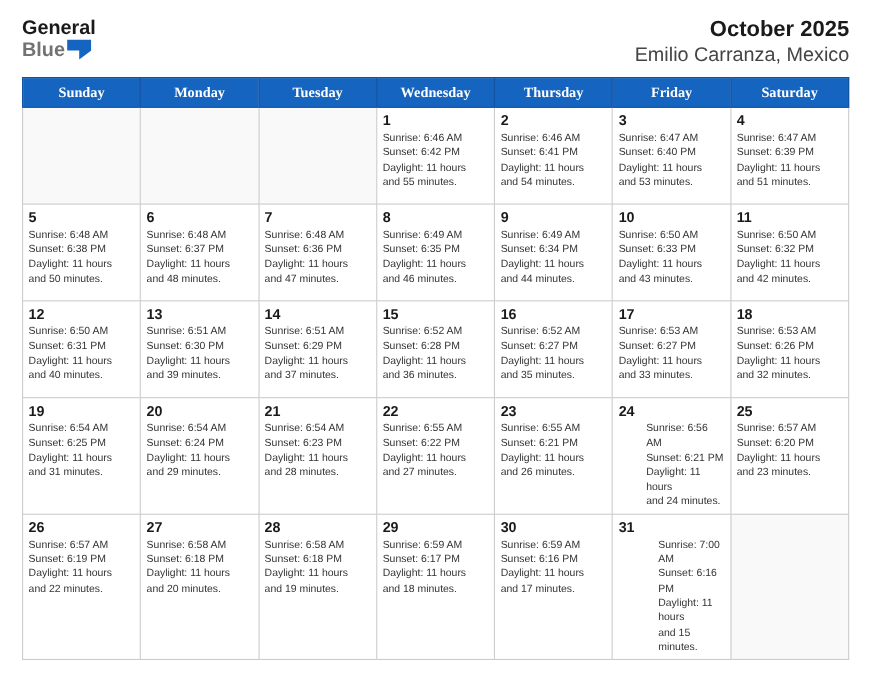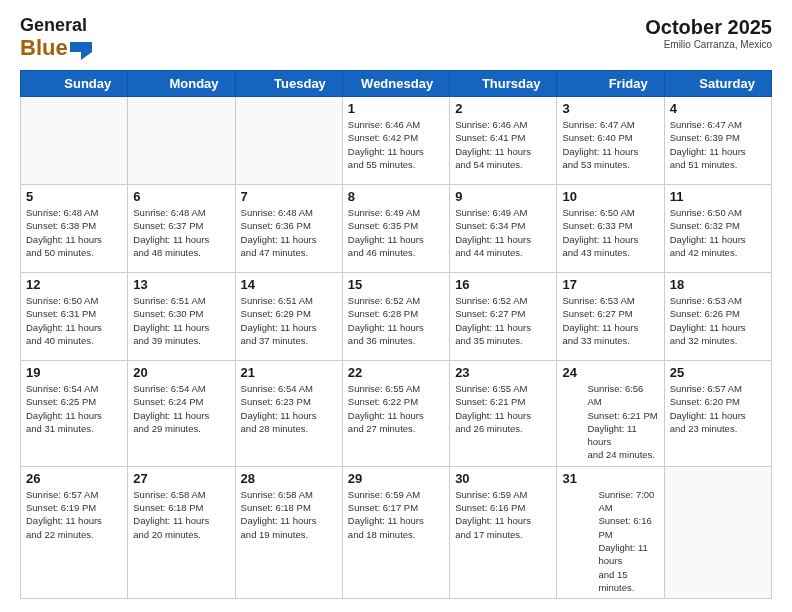--- a/index.html
+++ b/index.html
@@ -30,38 +30,39 @@
     }
     .title-block {
       text-align: right;
     }
     .month-title {
       font-size: 20px;
       font-weight: bold;
       color: #1a1a1a;
     }
     .subtitle {
-      font-size: 10px;
+      font-size: 18px;
       color: #444;
     }
     .calendar {
       flex: 1;
       border: 1px solid #ccc;
       border-collapse: collapse;
       width: 100%;
       table-layout: fixed;
     }
     .calendar th {
       background: #1565c0;
       color: #fff;
-      text-align: right;
-      padding: 5px 16px;
+      text-align: center;
+      padding: 5px 4px;
       font-size: 13px;
       font-weight: bold;
       border: 1px solid #1250a0;
+      font-family: Liberation Serif, serif;
     }
     .calendar td {
       border: 1px solid #ccc;
       vertical-align: top;
       padding: 4px 5px;
       font-size: 10px;
       color: #333;
       height: 88px;
     }
     .day-number {
@@ -80,21 +81,21 @@
     }
   </style>
 </head>
 <body>
 
 <div class="page">
   <div class="header">
     <div class="logo">
     <div style="display:flex;flex-direction:column;line-height:1.1;">
       <span style="font-size:18px;font-weight:bold;color:#1a1a1a;">General</span>
-      <span style="font-size:22px;font-weight:bold;color:#a16207;display:flex;align-items:flex-end;gap:2px;">Blue
+      <span style="font-size:18px;font-weight:bold;color:#737373;display:flex;align-items:flex-start;gap:2px;">Blue
         <svg width="22" height="18" viewBox="0 0 22 18">
           <polygon points="0,0 22,0 22,10 11,18 11,10 0,10" fill="#1565c0"></polygon>
         </svg>
       </span>
     </div>
   </div>
     <div class="title-block">
       <div class="month-title">October 2025</div>
       <div class="subtitle">Emilio Carranza, Mexico</div>
     </div>

